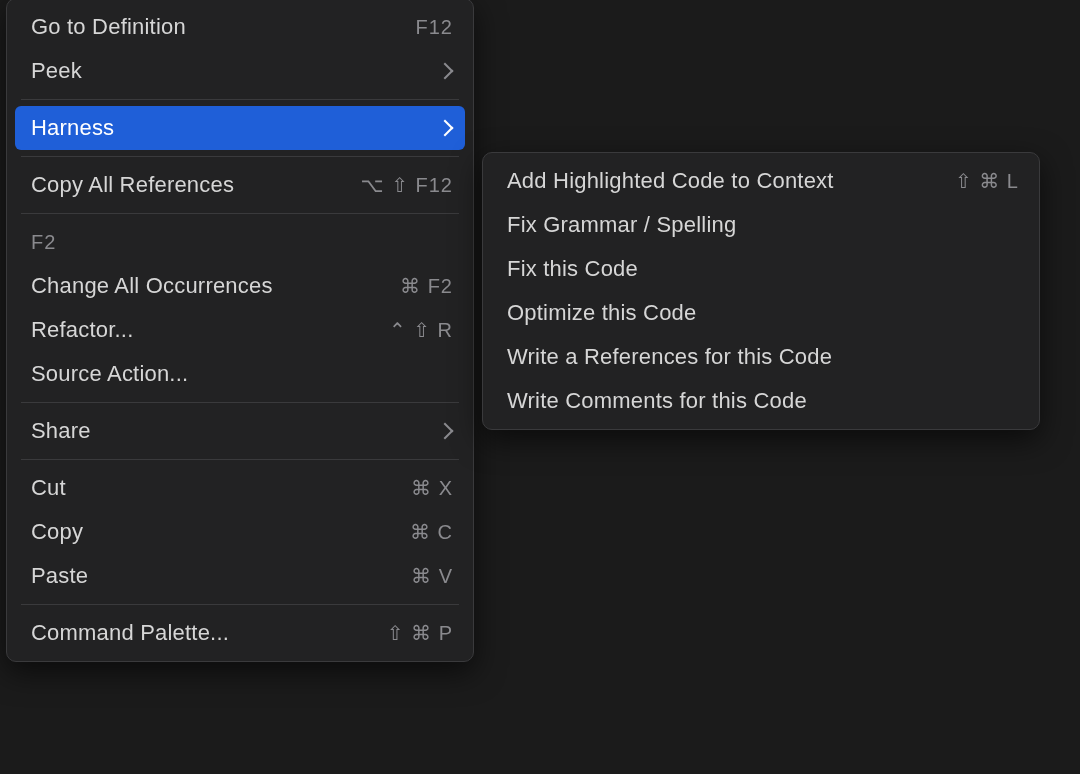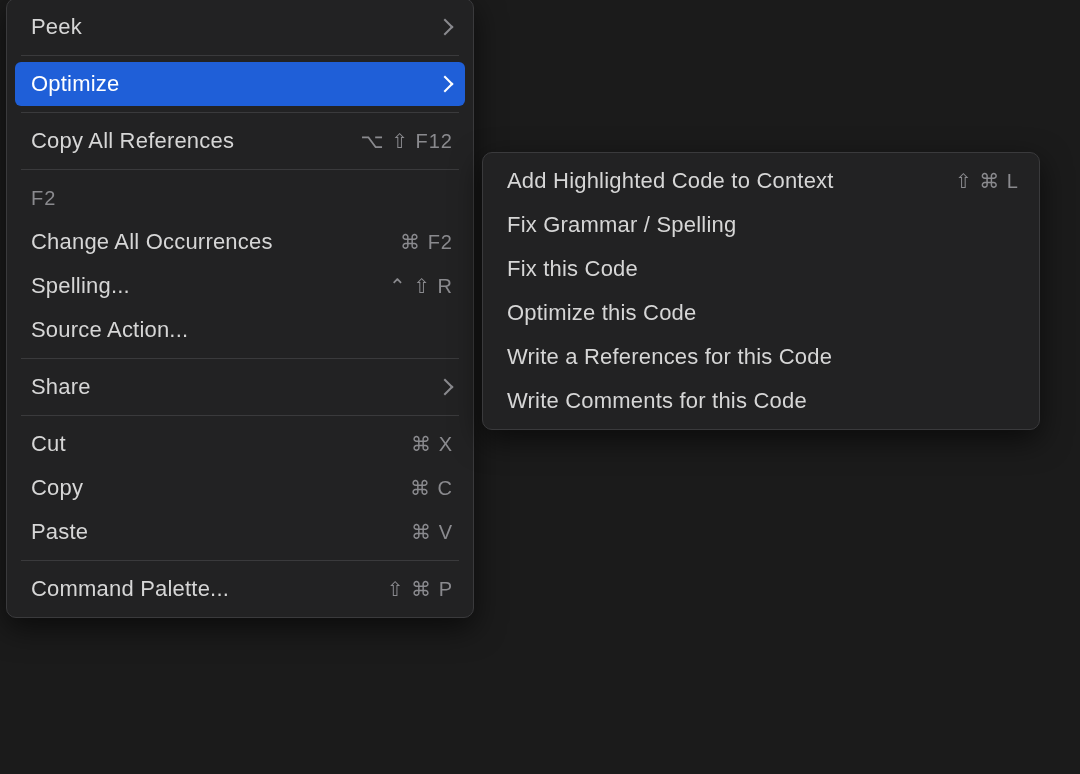--- a/index.html
+++ b/index.html
@@ -75,33 +75,37 @@
   }
   .shortcut {
     font-family: -apple-system, "Helvetica Neue", Arial, sans-serif;
   }
 </style>
 </head>
 <body>
 
 <div class="menu main">
 
+  <div class="row">
+    <span class="label">Go to Definition</span>
+    <span class="right shortcut">F12</span>
+  </div>
 
 
   <div class="row">
     <span class="label">Peek</span>
     <span class="right">
         <span class="chev"></span>
       </span>
   </div>
 
   <div class="sep"></div>
 
   <div class="row selected">
-    <span class="label">Optimize</span>
+    <span class="label">Harness</span>
     <span class="right">
         <span class="chev"></span>
       </span>
   </div>
 
   <div class="sep"></div>
 
   <div class="row">
     <span class="label">Copy All References</span>
     <span class="right shortcut">⌥ ⇧ F12</span>
@@ -112,21 +116,21 @@
   <div class="row">
     <span class="right shortcut">F2</span>
   </div>
 
   <div class="row">
     <span class="label">Change All Occurrences</span>
     <span class="right shortcut">⌘ F2</span>
   </div>
 
   <div class="row">
-    <span class="label">Spelling...</span>
+    <span class="label">Refactor...</span>
     <span class="right shortcut">⌃ ⇧ R</span>
   </div>
 
   <div class="row">
     <span class="label">Source Action...</span>
     <span class="right shortcut"></span>
   </div>
 
   <div class="sep"></div>
 

